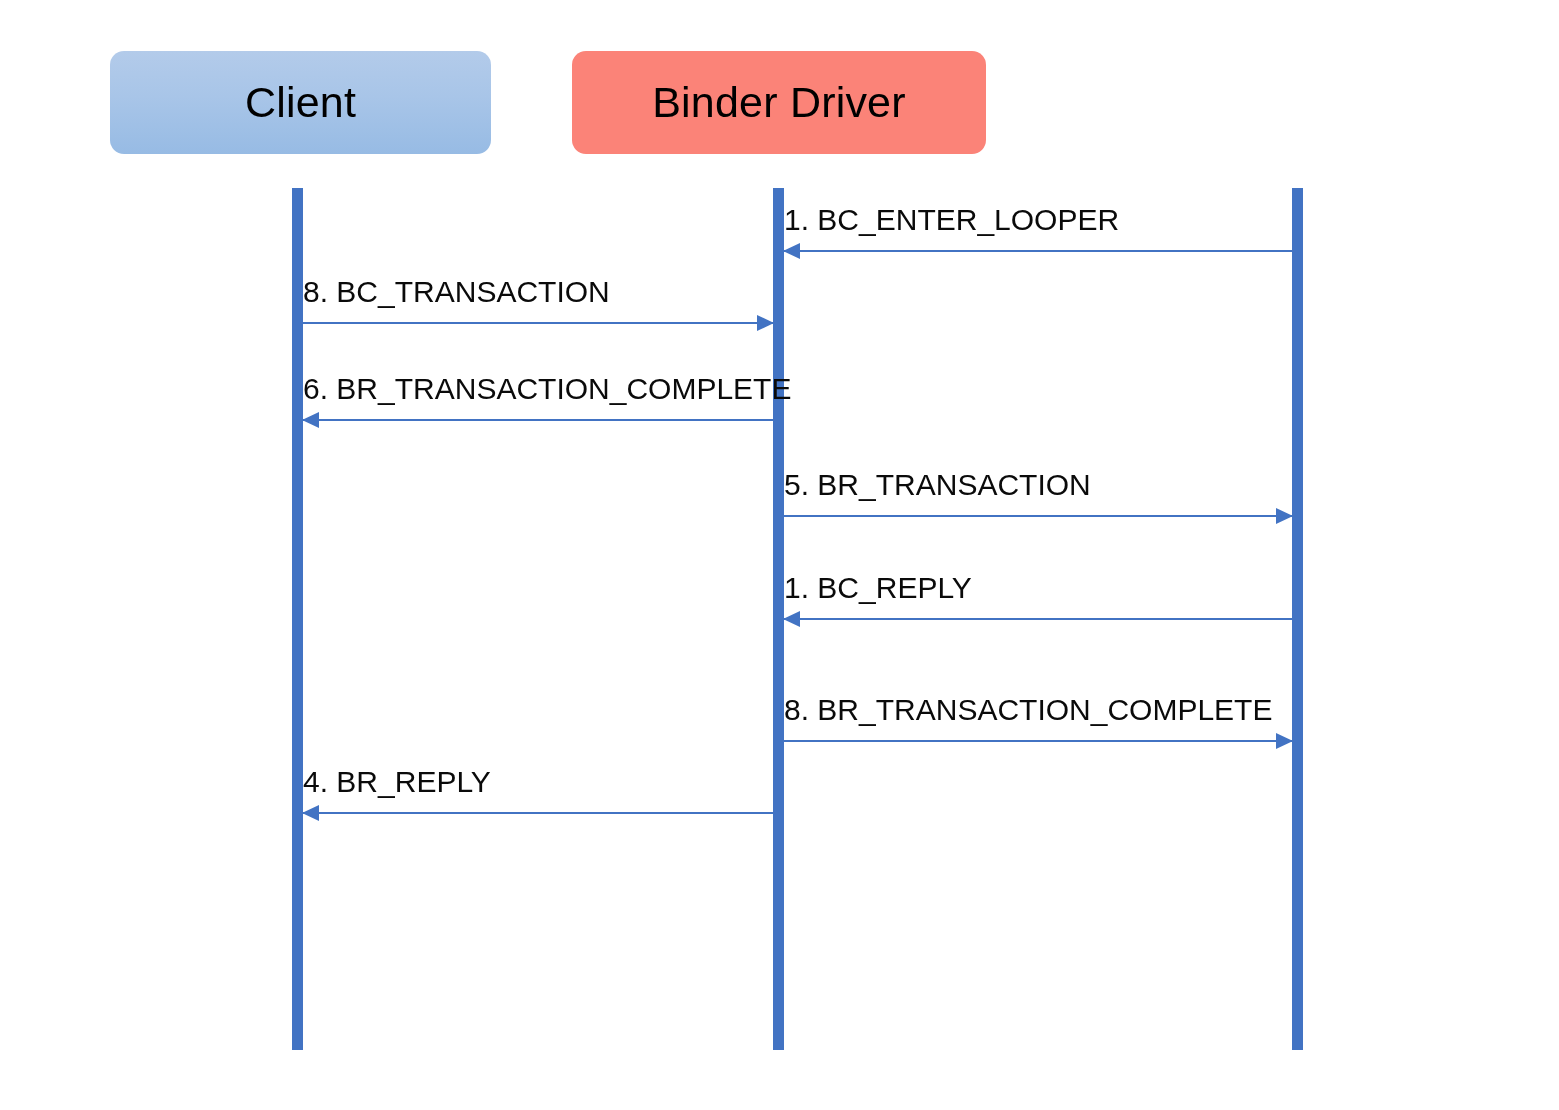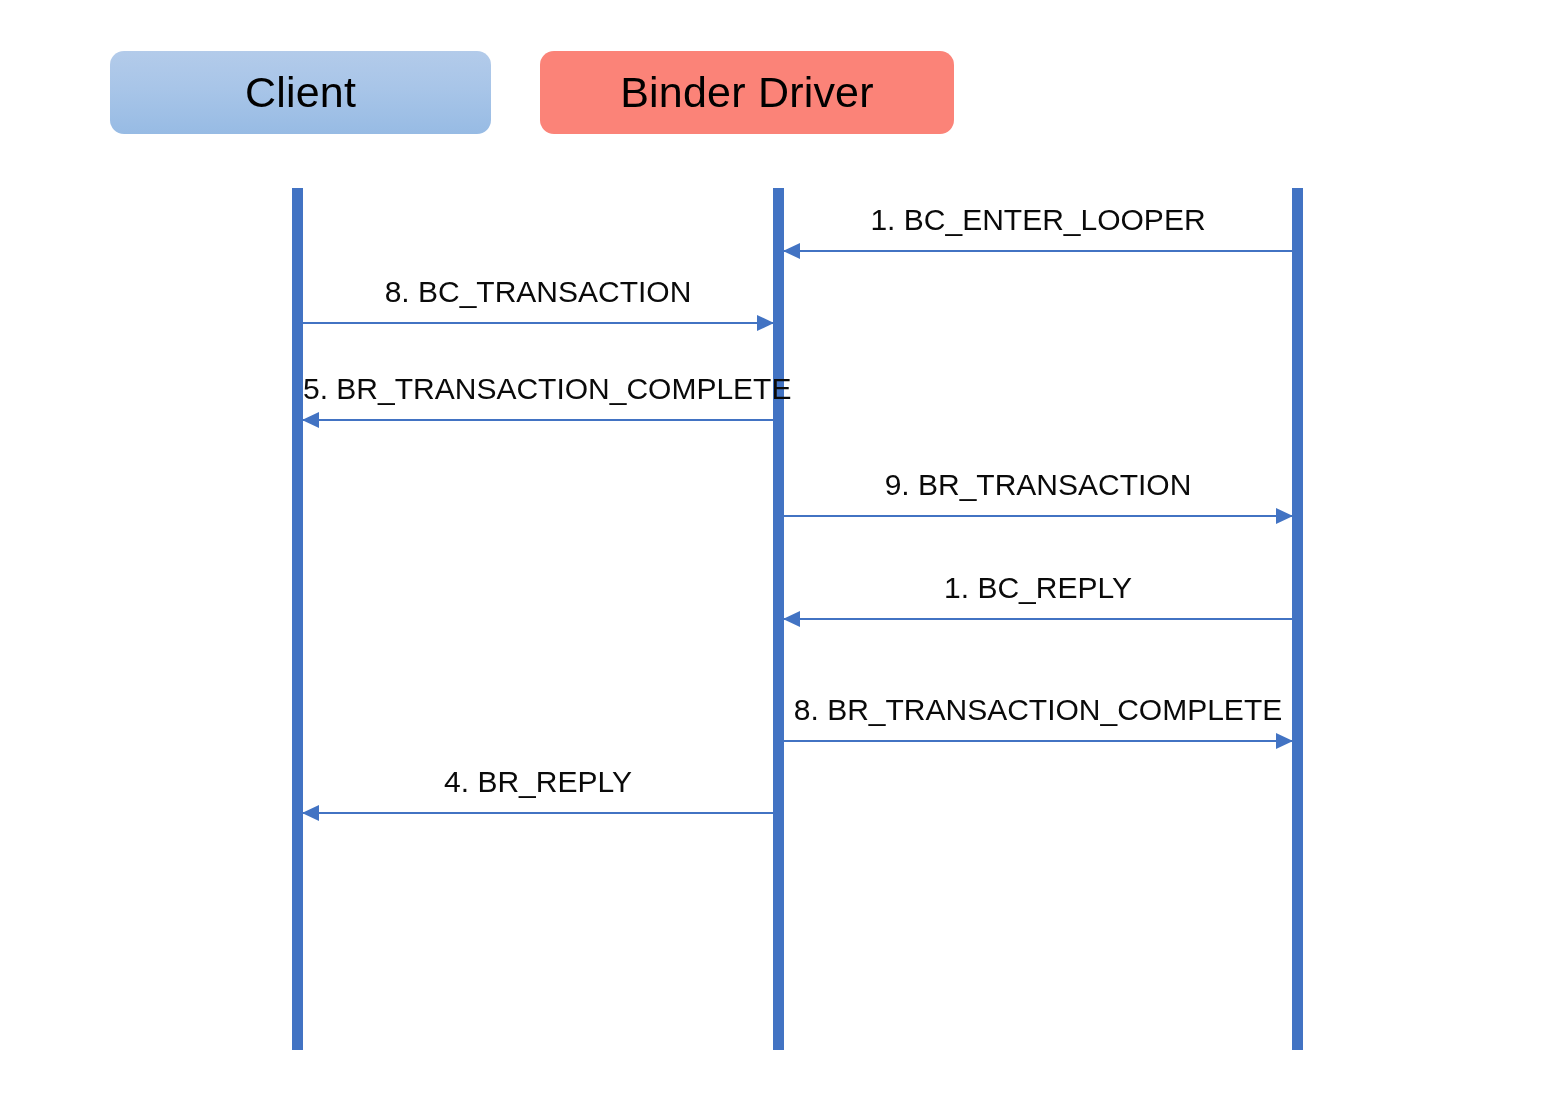--- a/index.html
+++ b/index.html
@@ -15,41 +15,41 @@
     width: 1559px;
     height: 1110px;
     background: #ffffff;
     overflow: hidden;
   }
 
   
   .participant {
     position: absolute;
     top: 51px;
-    height: 83px;
+    height: 103px;
     border-radius: 14px;
     display: flex;
     align-items: center;
     justify-content: center;
     box-sizing: border-box;
   }
   .participant-label {
     font-size: 43px;
     color: #000000;
     line-height: 1;
     letter-spacing: 0.2px;
     white-space: nowrap;
   }
   #p-client {
     left: 110px;
     width: 381px;
     background: linear-gradient(180deg, #b3cbea 0%, #a8c5e8 45%, #97bbe4 100%);
   }
   #p-binder {
-    left: 540px;
+    left: 572px;
     width: 414px;
     background: #fb8378;
   }
   #p-server {
     left: 1068px;
     width: 378px;
     background: linear-gradient(180deg, #a9b4e0 0%, #a0ace0 45%, #93a3db 100%);
   }
 
   
@@ -90,21 +90,20 @@
     border-left: 17px solid #4273c3;
   }
   .message.to-left .msg-head {
     left: -1px;
     border-right: 17px solid #4273c3;
   }
   .msg-label {
     position: absolute;
     bottom: 14px;
     width: 100%;
-    text-align: center;
     font-size: 30px;
     color: #0a0a0a;
     white-space: nowrap;
     line-height: 1.1;
   }
 </style>
 </head>
 <body>
 
 <div id="canvas">
@@ -128,27 +127,27 @@
 
   <div class="message to-right" style="left:303px; top:322px; width:470px;">
     <div class="msg-line"></div>
     <div class="msg-head"></div>
     <div class="msg-label">8. BC_TRANSACTION</div>
   </div>
 
   <div class="message to-left" style="left:303px; top:419px; width:470px;">
     <div class="msg-line"></div>
     <div class="msg-head"></div>
-    <div class="msg-label">5. BR_TRANSACTION_COMPLETE</div>
+    <div class="msg-label">6. BR_TRANSACTION_COMPLETE</div>
   </div>
 
   <div class="message to-right" style="left:784px; top:515px; width:508px;">
     <div class="msg-line"></div>
     <div class="msg-head"></div>
-    <div class="msg-label">9. BR_TRANSACTION</div>
+    <div class="msg-label">5. BR_TRANSACTION</div>
   </div>
 
   <div class="message to-left" style="left:784px; top:618px; width:508px;">
     <div class="msg-line"></div>
     <div class="msg-head"></div>
     <div class="msg-label">1. BC_REPLY</div>
   </div>
 
   <div class="message to-right" style="left:784px; top:740px; width:508px;">
     <div class="msg-line"></div>

